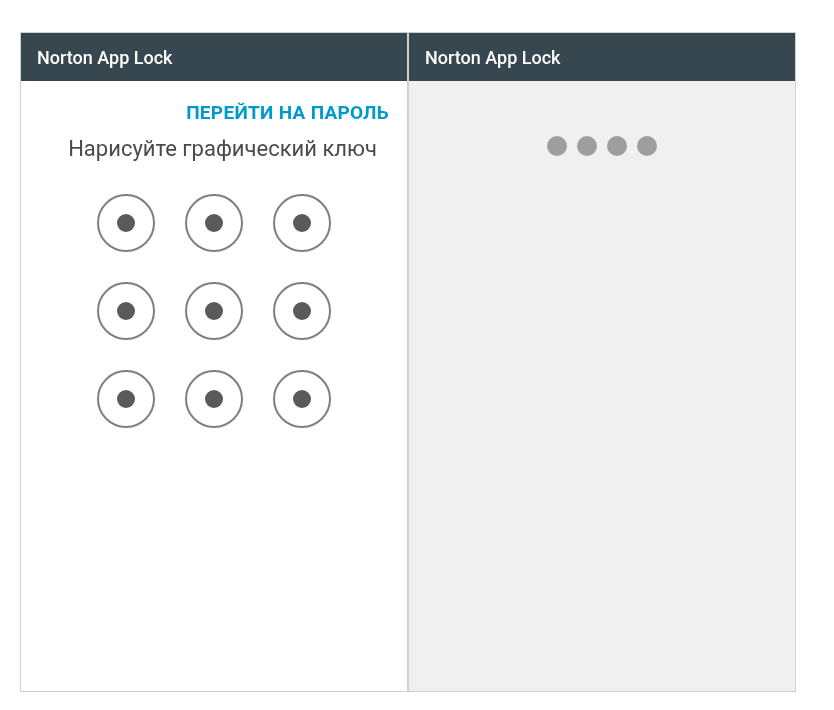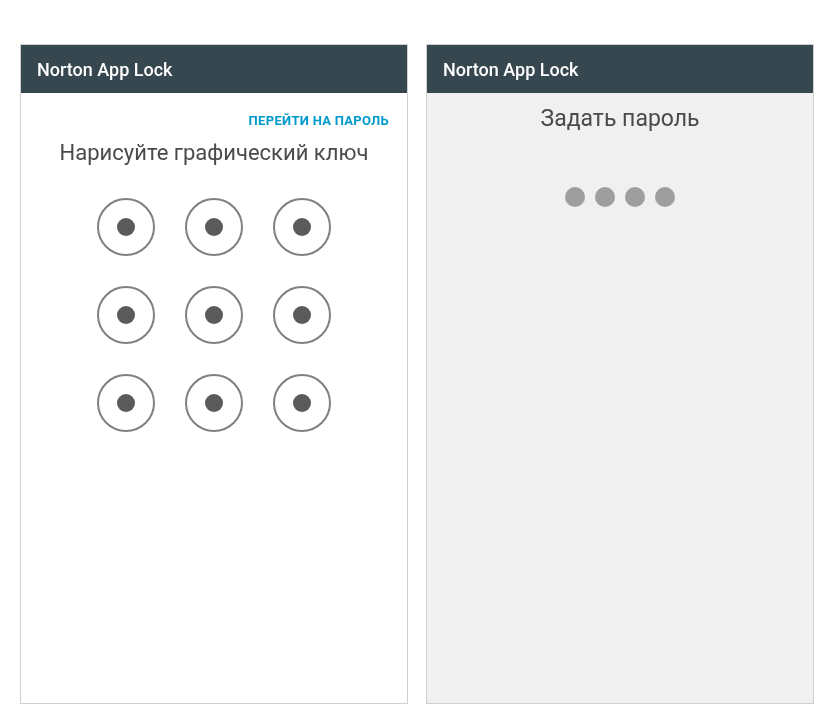--- a/index.html
+++ b/index.html
@@ -9,23 +9,21 @@
     }
     body {
       font-family: Roboto, "Helvetica Neue", Arial, sans-serif;
       background: #ffffff;
       width: 834px;
       height: 710px;
       position: relative;
     }
     .container {
       display: flex;
-      gap: 18px;
       padding: 32px 20px 0 20px;
-      margin-top: 12px;
     }
     .phone-screen {
       width: 388px;
       height: 660px;
       border: 1px solid #d0d0d0;
       background: #ffffff;
       display: flex;
       flex-direction: column;
       overflow: hidden;
     }
@@ -37,29 +35,29 @@
       color: #ffffff;
       height: 48px;
       display: flex;
       align-items: center;
       padding: 0 16px;
       font-size: 18px;
       font-weight: 500;
     }
     .switch-link {
       color: #0099cc;
-      font-size: 13px;
+      font-size: 19px;
       font-weight: 700;
       text-align: right;
       padding: 20px 18px 10px 0;
       cursor: pointer;
       letter-spacing: 0.3px;
     }
     .instruction {
-      text-align: center;
+      text-align: right;
       font-size: 22px;
       color: #4a4a4a;
       padding: 0 30px;
       line-height: 1.35;
       font-weight: 400;
     }
     .pattern-grid {
       display: grid;
       grid-template-columns: repeat(3, 58px);
       grid-template-rows: repeat(3, 58px);
@@ -142,21 +140,20 @@
       <div class="pattern-dot">
           <div class="pattern-dot-inner"></div>
         </div>
     </div>
   </div>
 
   <div class="phone-screen gray-bg">
     <div class="app-bar">
       <span>Norton App Lock</span>
     </div>
-    <div class="instruction-pin">Задать пароль</div>
     <div class="pin-dots">
       <div class="pin-dot"></div>
       <div class="pin-dot"></div>
       <div class="pin-dot"></div>
       <div class="pin-dot"></div>
     </div>
   </div>
 
 </div>
 

